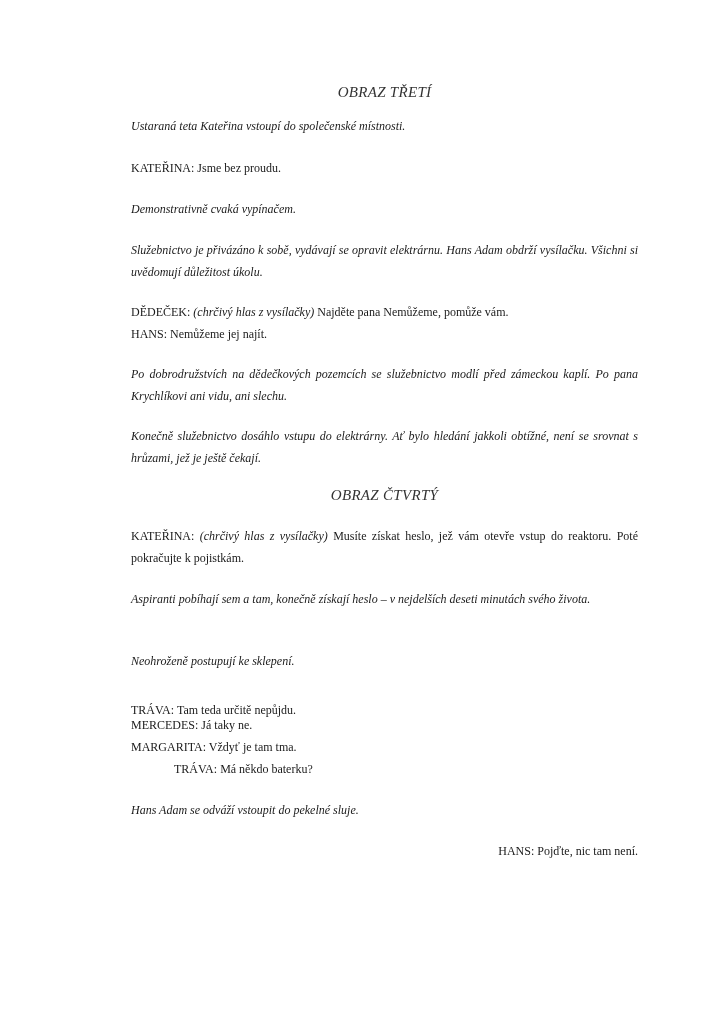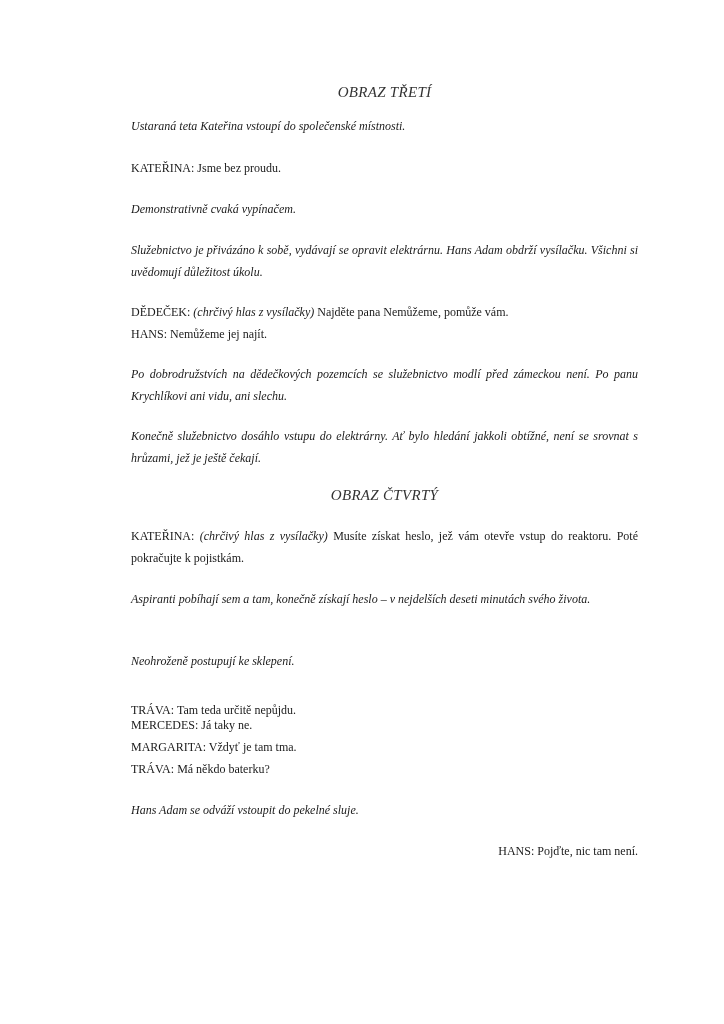--- a/index.html
+++ b/index.html
@@ -68,21 +68,21 @@
     <span class="speaker">DĚDEČEK:</span>
     <span class="paren">(chrčivý hlas z vysílačky)</span>
     <span>Najděte pana Nemůžeme, pomůže vám.</span>
   </div>
 
   <div class="line-block" style="top:324px;">
     <span class="speaker">HANS:</span>
     <span>Nemůžeme jej najít.</span>
   </div>
 
-  <div class="line-block stage justify" style="top:364px;">Po dobrodružstvích na dědečkových pozemcích se služebnictvo modlí před zámeckou není. Po panu Krychlíkovi ani vidu, ani slechu.</div>
+  <div class="line-block stage justify" style="top:364px;">Po dobrodružstvích na dědečkových pozemcích se služebnictvo modlí před zámeckou kaplí. Po pana Krychlíkovi ani vidu, ani slechu.</div>
 
   <div class="line-block stage justify" style="top:426px;">Konečně služebnictvo dosáhlo vstupu do elektrárny. Ať bylo hledání jakkoli obtížné, není se srovnat s hrůzami, jež je ještě čekají.</div>
 
   <div class="line-block heading" style="top:489px;">OBRAZ ČTVRTÝ</div>
 
   <div class="line-block justify" style="top:526px;">
     <span class="speaker">KATEŘINA:</span>
     <span class="paren">(chrčivý hlas z vysílačky)</span>
     <span>Musíte získat heslo, jež vám otevře vstup do reaktoru. Poté pokračujte k pojistkám.</span>
   </div>
@@ -99,21 +99,21 @@
   <div class="line-block" style="top:715px;">
     <span class="speaker">MERCEDES:</span>
     <span>Já taky ne.</span>
   </div>
 
   <div class="line-block" style="top:737px;">
     <span class="speaker">MARGARITA:</span>
     <span>Vždyť je tam tma.</span>
   </div>
 
-  <div class="line-block" style="top:759px;">
+  <div class="line-block" style="top:759px;margin-left:43px;">
     <span class="speaker">TRÁVA:</span>
     <span>Má někdo baterku?</span>
   </div>
 
   <div class="line-block stage" style="top:800px;">Hans Adam se odváží vstoupit do pekelné sluje.</div>
 
   <div class="line-block" style="top:841px;text-align:right;">
     <span class="speaker">HANS:</span>
     <span>Pojďte, nic tam není.</span>
   </div>

